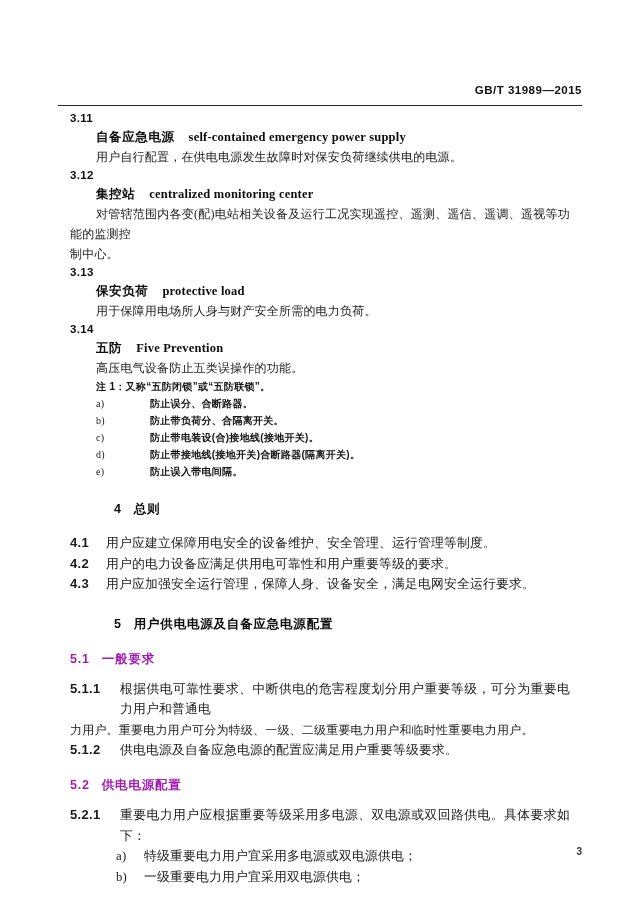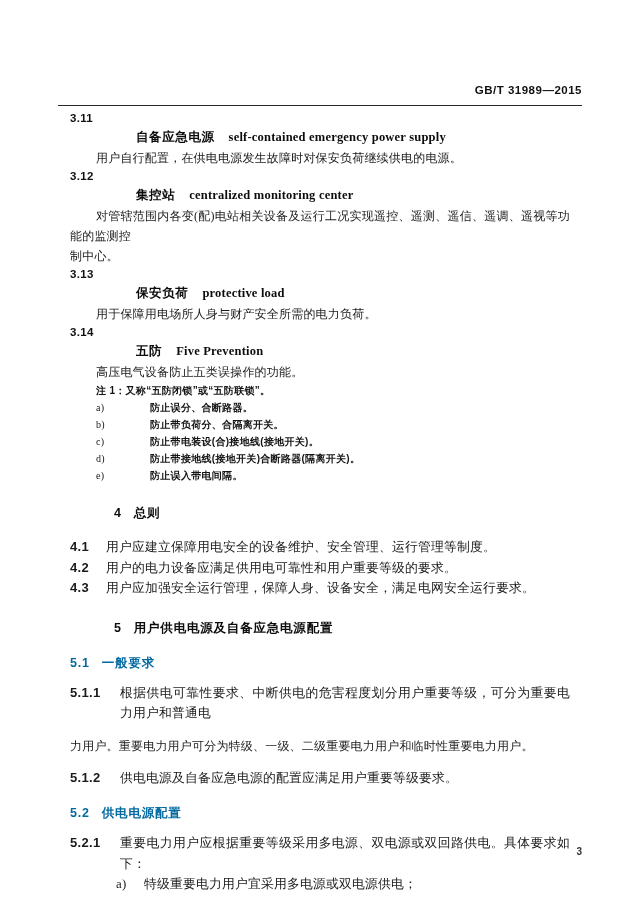--- a/index.html
+++ b/index.html
@@ -48,21 +48,21 @@
 
   
   .content {
     position: absolute;
     left: 70px;
     top: 110px;
     width: 500px;
   }
 
   
-  .blk { margin: 12px; font-family: Liberation Serif, serif; }
+  .blk { margin: 0; font-family: Liberation Serif, serif; }
 
   
   .clause-num {
     font-family: "Liberation Sans", sans-serif;
     font-weight: bold;
     font-size: 11.5px;
     line-height: 17px;
     color: #111;
     letter-spacing: 0.3px;
   }
@@ -70,24 +70,23 @@
   
   .term-line {
     margin-left: 26px;
     line-height: 20px;
     font-size: 12.5px;
     font-weight: bold;
     color: #0d0d0d;
     white-space: nowrap;
   }
   .term-cn {
-    font-family: Liberation Mono, monospace;
+    font-family: Liberation Serif, serif;
     font-weight: bold;
     letter-spacing: 0.6px;
-    margin-left: 40px;
   }
   .term-en {
     font-family: "Liberation Serif", serif;
     font-weight: bold;
     margin-left: 14px;
     letter-spacing: 0.2px;
   }
 
   
   .def {
@@ -143,21 +142,21 @@
   }
   .sec-head .n { margin-right: 12px; }
 
   
   .sub-head {
     font-family: "Liberation Sans", sans-serif;
     font-weight: bold;
     font-size: 12.5px;
     line-height: 19px;
     letter-spacing: 0.8px;
-    color: #0369a1;
+    color: #a21caf;
     white-space: nowrap;
   }
   .sub-head .n { margin-right: 12px; }
 
   
   .num-para {
     display: flex;
     line-height: 20.5px;
     font-size: 12.8px;
     letter-spacing: 0.2px;

